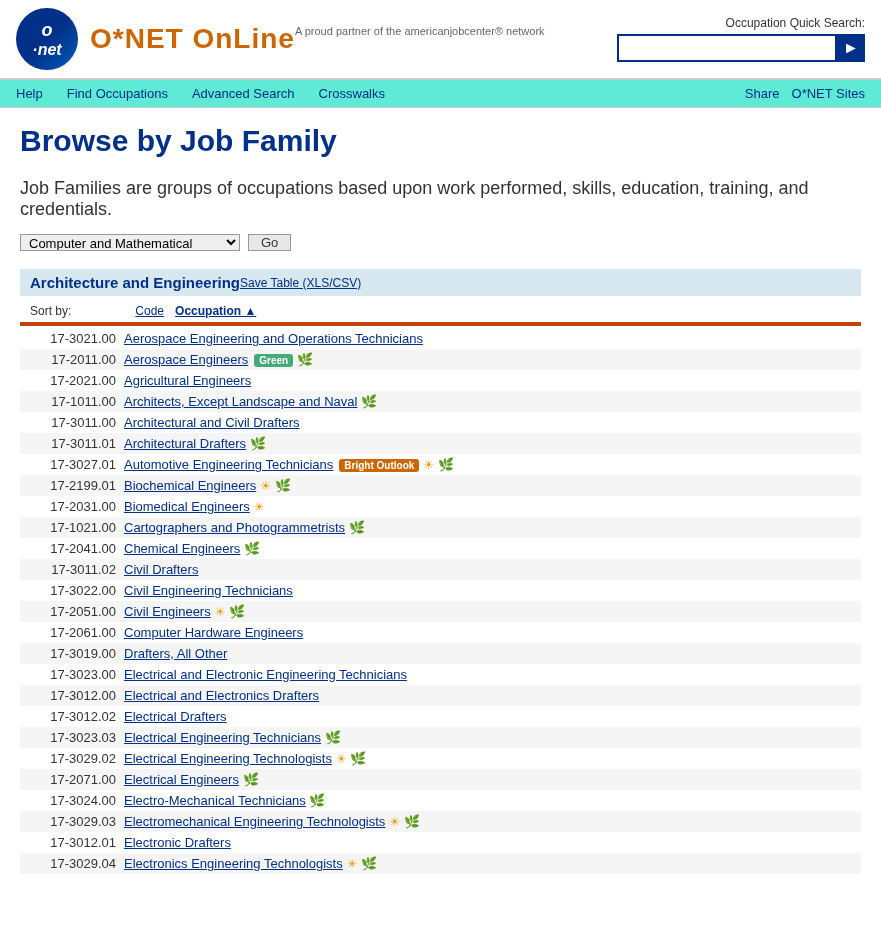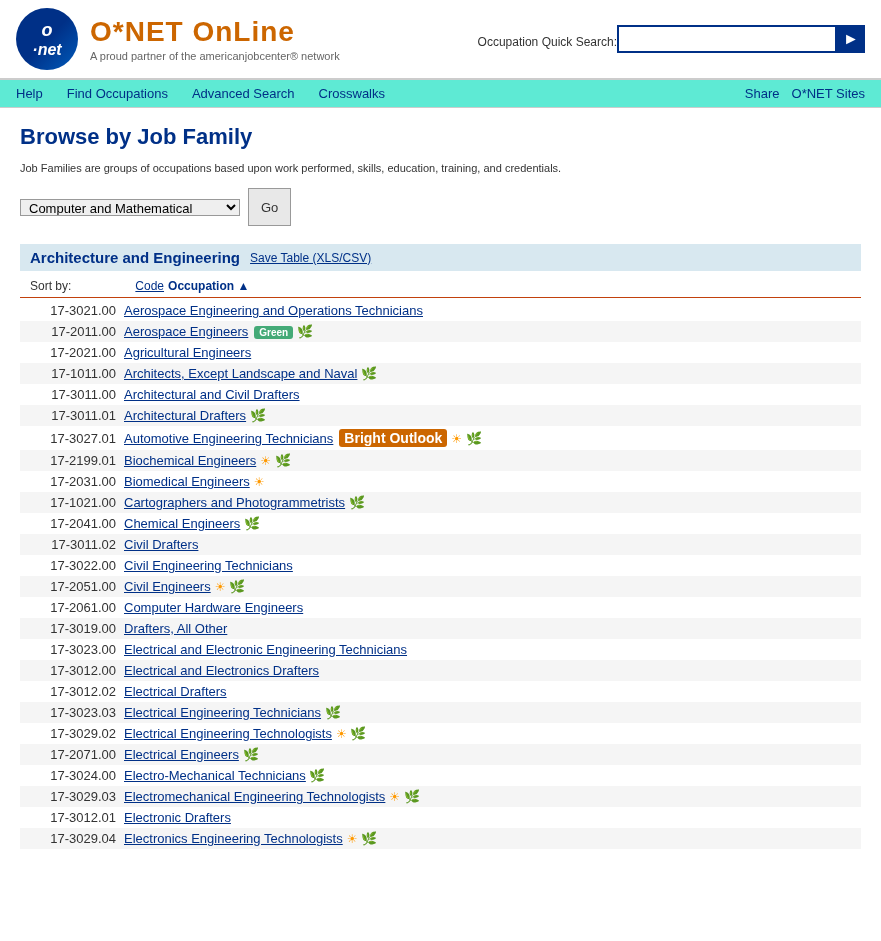--- a/index.html
+++ b/index.html
@@ -18,30 +18,30 @@
     .onet-logo {
       width: 62px; height: 62px;
       background: linear-gradient(135deg, #003087 50%, #005bbb 100%);
       border-radius: 50%;
       display: flex; align-items: center; justify-content: center;
       color: #fff; font-weight: bold; font-size: 15px;
       flex-direction: column;
     }
     .onet-logo .o { font-size: 18px; font-style: italic; }
     .onet-logo .net { font-size: 16px; font-style: italic; }
-    .site-title { display: flex; flex-direction: column; }
+    .site-title { display: flex; flex-direction: row; }
     .site-name {
       font-size: 28px; font-weight: bold; color: #003087;
       letter-spacing: 1px;
     }
     .site-name span { color: #cc6600; }
     .site-tagline { font-size: 11px; color: #666; margin-top: 2px; }
 
     
-    #quick-search-area { display: flex; flex-direction: row; align-items: flex-end; }
+    #quick-search-area { display: flex; flex-direction: column; align-items: flex-end; }
     .qs-label { font-size: 12px; color: #333; margin-bottom: 4px; }
     .qs-box { display: flex; align-items: center; }
     .qs-input {
       width: 220px; height: 28px; border: 2px solid #003087;
       padding: 0 6px; font-size: 13px; background: #fff;
     }
     .qs-btn {
       width: 28px; height: 28px; background: #003087;
       border: none; cursor: pointer; display: flex; align-items: center; justify-content: center;
       color: #fff; font-size: 16px;
@@ -54,68 +54,68 @@
       border-bottom: 1px solid #ccc;
       display: flex; align-items: center; padding: 6px 16px;
       gap: 24px;
     }
     .nav-link { color: #003087; text-decoration: none; font-size: 13px; cursor: pointer; }
     .nav-right { margin-left: auto; display: flex; gap: 12px; }
 
     
     #content { padding: 16px 20px; }
     .page-title {
-      font-size: 22px; font-weight: bold; color: #003087; margin-bottom: 12px;
-    }
-    .page-desc { font-size: 11px; color: #333; margin-bottom: 14px; }
+      font-size: 30px; font-weight: bold; color: #003087; margin-bottom: 20px;
+    }
+    .page-desc { font-size: 18px; color: #333; margin-bottom: 14px; }
 
     
     .dropdown-row { display: flex; align-items: center; gap: 8px; margin-bottom: 18px; }
     .family-select {
       width: 220px; height: 17px; border: 1px solid #999;
       font-size: 13px; padding: 0 4px;
     }
     .go-btn {
-      height: 38px; padding: 0 12px; background: #e8e8e8;
+      height: 17px; padding: 0 12px; background: #e8e8e8;
       border: 1px solid #999; font-size: 13px; cursor: pointer; color: #333;
     }
 
     
     .section-header {
       background: #d8e8f0;
-      padding: 5px 10px; display: flex; align-items: center; gap: 10px;
+      padding: 5px 10px; display: flex; align-items: center; 
       margin-bottom: 4px;
     }
     .section-title { font-size: 15px; font-weight: bold; color: #003087; }
     .save-link { font-size: 12px; color: #003087; text-decoration: underline; cursor: pointer; }
 
     
     .sort-row {
       display: flex; align-items: center; padding: 4px 10px;
-      border-bottom: 1px solid #c2410c; margin-bottom: 2px;
+      border-bottom: 4px solid #c2410c; margin-bottom: 2px;
       font-size: 12px; color: #333;
     }
     .sort-label { margin-right: 4px; }
     .sort-code { margin-left: 60px; color: #003087; cursor: pointer; text-decoration: underline; }
-    .sort-occ { margin-left: 4px; color: #003087; cursor: pointer; font-weight: bold; }
+    .sort-occ { margin-left: 11px; color: #003087; cursor: pointer; text-decoration: underline; font-weight: bold; }
 
     
     .occ-table { width: 100%; border-collapse: collapse; }
     .occ-row td { padding: 3px 4px; font-size: 13px; vertical-align: middle; }
     .occ-row:nth-child(even) td { background: #f5f5f5; }
     .code-cell { color: #333; white-space: nowrap; text-align: right; padding-right: 12px; width: 100px; }
     .occ-link { color: #003087; text-decoration: underline; cursor: pointer; }
     .badge-green {
       display: inline-block; background: #4a7; color: #fff;
       font-size: 10px; font-weight: bold; padding: 1px 5px; border-radius: 3px;
       margin-left: 6px;
     }
     .badge-bright {
       display: inline-block; background: #cc6600; color: #fff;
-      font-size: 14px; font-weight: bold; padding: 1px 5px; border-radius: 3px;
+      font-size: 10px; font-weight: bold; padding: 1px 5px; border-radius: 3px;
       margin-left: 6px;
     }
     .icon-leaf { color: #4a7; margin-left: 4px; font-size: 13px; }
     .icon-sun { color: #f90; margin-left: 4px; font-size: 12px; }
   </style>
 </head>
 <body>
 
 <div id="header">
   <div id="logo-area">

